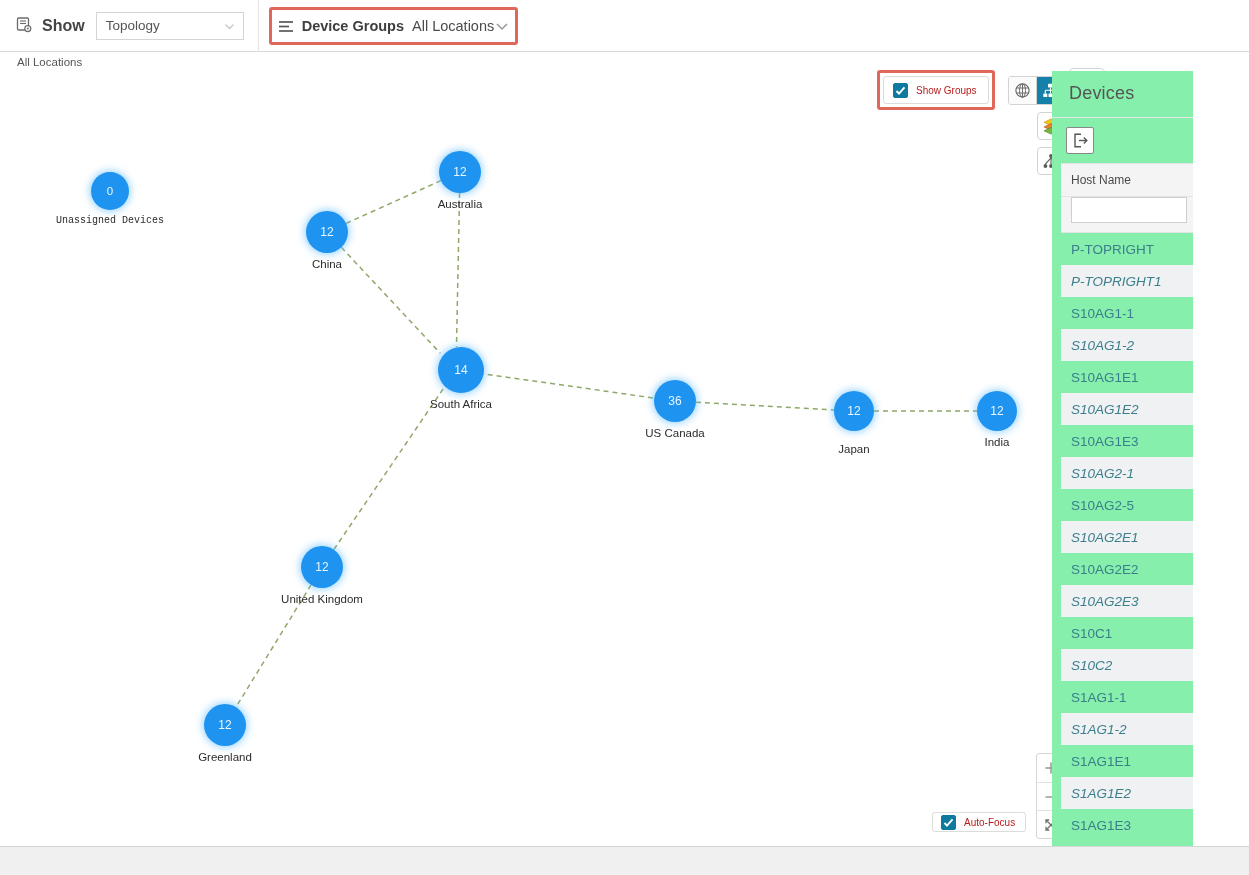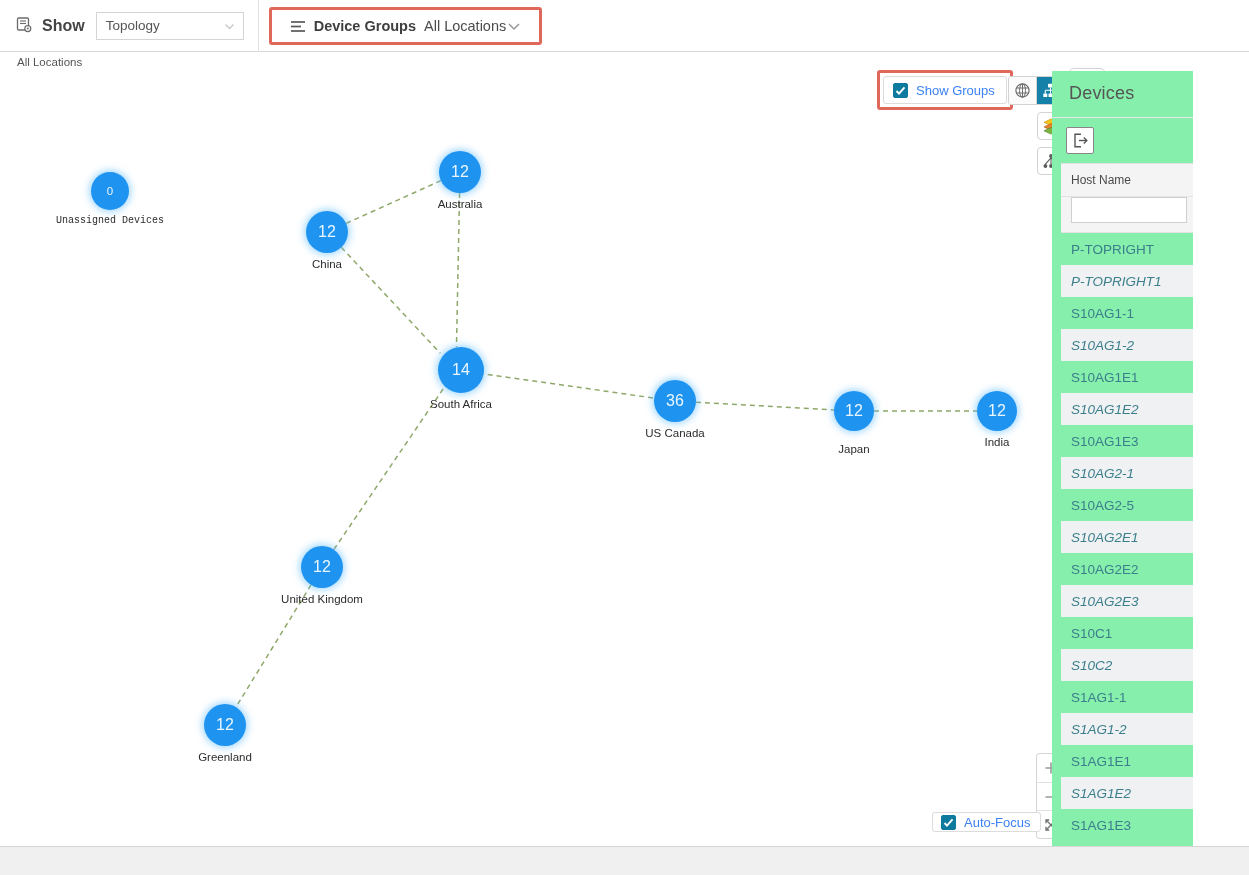--- a/index.html
+++ b/index.html
@@ -38,21 +38,21 @@
     border: 1px solid #d4d4d4; background: #fff;
     display: flex; align-items: center; justify-content: space-between;
     padding: 0 7px 0 9px;
   }
   .select-value { font-size: 13.5px; color: #555; white-space: nowrap; }
   .chev-dn { width: 13px; height: 13px; flex: none; opacity: .55; }
 
   .dg-wrap {
     position: relative;
     margin-left: 10px;
-    padding: 8px 18px;
+    padding: 8px 6px;
     border: 3px solid #e0685b;
     border-radius: 3px;
     display: flex; align-items: center;
     background: #ffffff;
   }
   .hamb { width: 16px; height: 13px; margin-right: 8px; flex: none; }
   .dg-title {
     font-size: 14.5px; font-weight: bold; color: #3f3f3f;
     margin-right: 8px; white-space: nowrap;
   }
@@ -77,21 +77,21 @@
   }
   #edges { position: absolute; left: 0; top: 0; width: 1088px; height: 775px; }
 
   .node { position: absolute; transform: translate(-50%, -50%); }
   .bubble {
     border-radius: 50%;
     background: #1e93f0;
     box-shadow: 0 0 7px 2px rgba(90,185,255,.55);
     color: #e9f6ff;
     display: flex; align-items: center; justify-content: center;
-    font-size: 16px;
+    font-size: 12px;
     position: relative;
   }
   .bubble.small { font-size: 11.5px; }
   .nlabel {
     position: absolute; left: 50%; transform: translateX(-50%);
     white-space: nowrap; font-size: 11.5px; color: #2c2c2c;
     text-align: center;
   }
   .nlabel.tiny { font-size: 10px; }
 
@@ -105,21 +105,21 @@
     border: 1px solid #dcdcdc; border-radius: 3px; background: #fff;
     height: 28px; display: flex; align-items: center; padding: 0 11px 0 9px;
   }
   .cbox {
     width: 15px; height: 15px; border-radius: 2px;
     background: #0e7b9e; border: 1px solid #0e7b9e;
     display: flex; align-items: center; justify-content: center;
     flex: none; margin-right: 8px;
   }
   .cbox svg { width: 11px; height: 11px; }
-  .cb-text { font-size: 13px; color: #3b82f6; white-space: nowrap; }
+  .cb-text { font-size: 10px; color: #b91c1c; white-space: nowrap; }
 
   .seg { position: absolute; left: 1008px; top: 76px; display: flex;
          border: 1px solid #d3d3d3; border-radius: 3px; overflow: hidden;
          background: #fff; }
   .seg-btn { width: 27px; height: 27px; display: flex; align-items: center;
              justify-content: center; background: #fbfbfb; }
   .seg-btn + .seg-btn { border-left: 1px solid #d3d3d3; }
   .seg-btn.on { background: #1581a8; }
   .seg-btn svg { width: 17px; height: 17px; }
 

